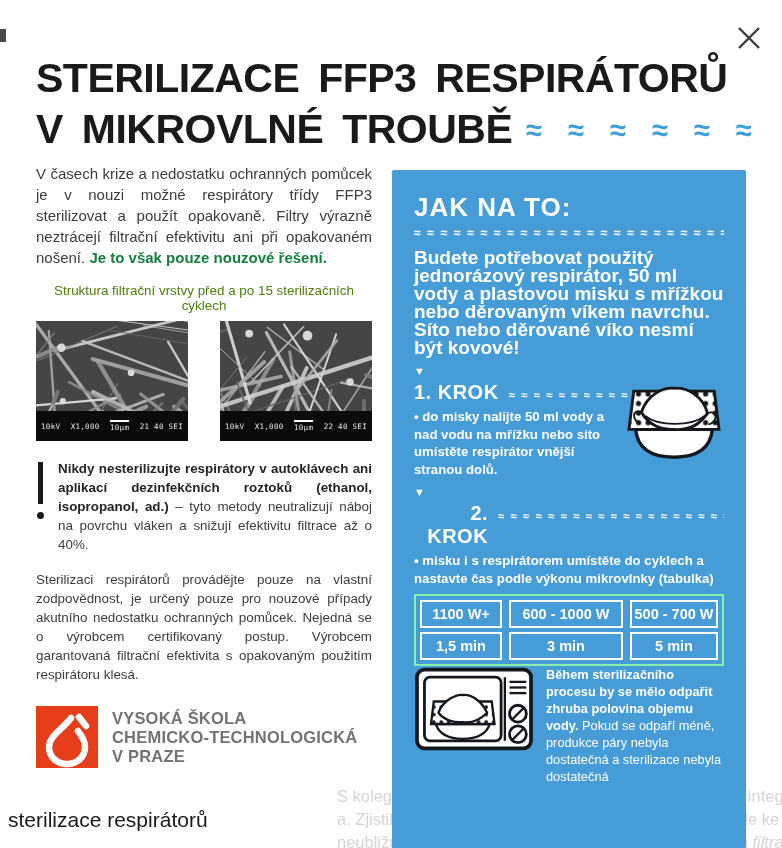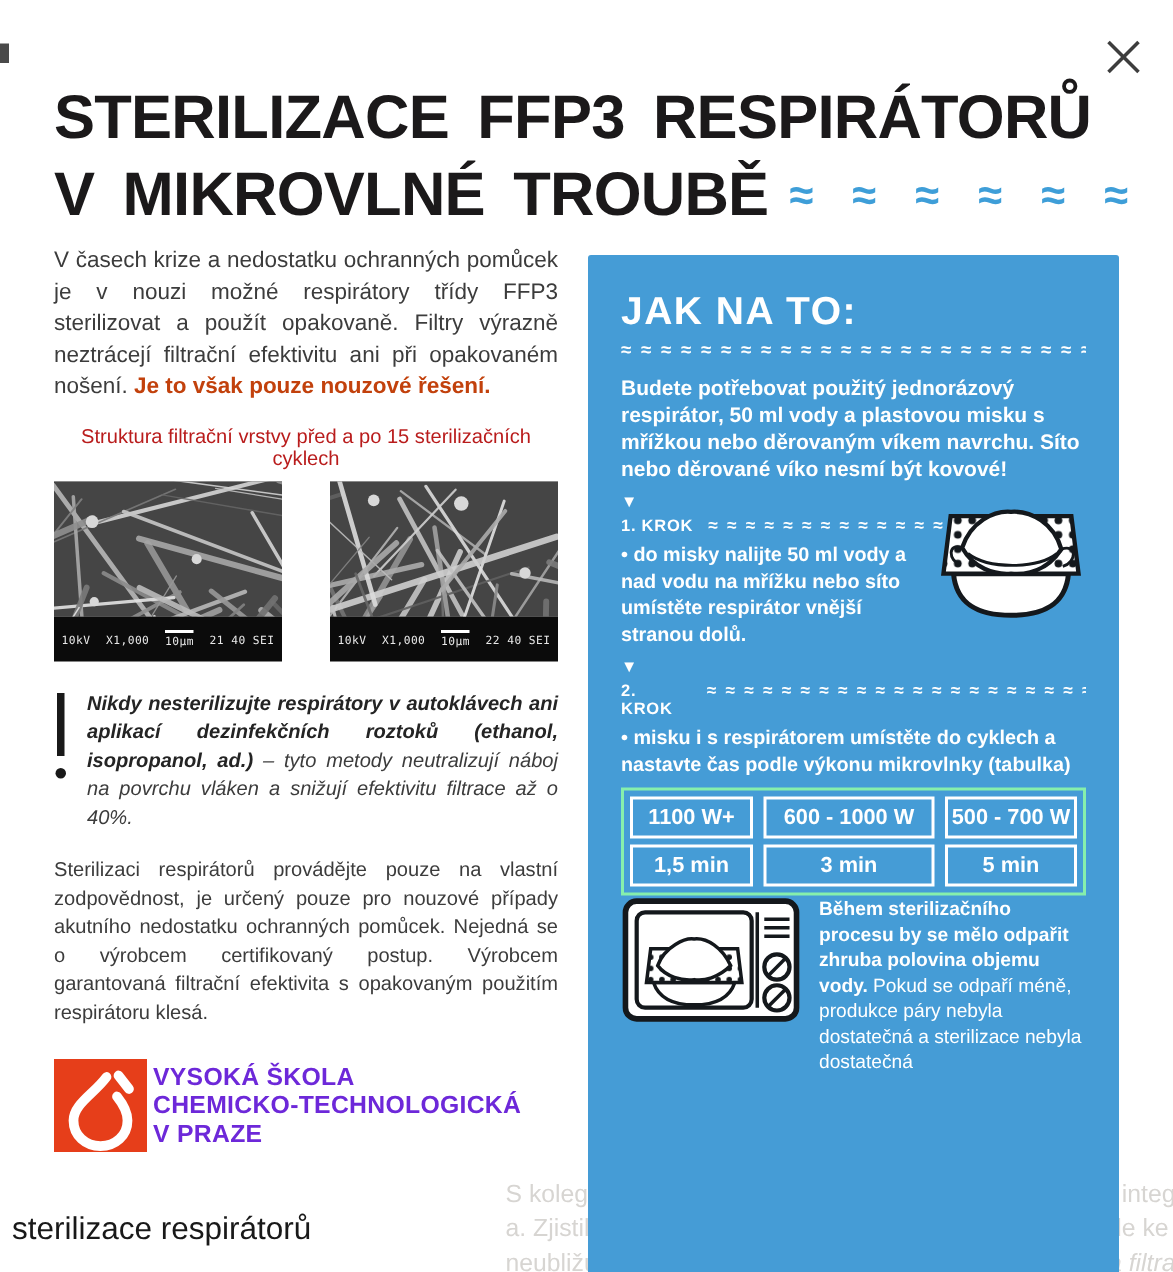--- a/index.html
+++ b/index.html
@@ -10,48 +10,48 @@
   
   .edge-artifact{position:absolute;left:0;top:29px;width:6px;height:13px;background:#4a4a4a;}
   .close-btn{position:absolute;left:733px;top:22px;width:32px;height:32px;background:none;border:none;padding:2px;cursor:pointer;}
   
   .title{position:absolute;left:36px;top:26px;width:714px;font-weight:bold;color:#1b191a;
          font-size:41px;line-height:51px;letter-spacing:-0.5px;word-spacing:8px;white-space:nowrap;}
   .title .waves{font-size:29px;letter-spacing:9px;color:#3e9ed8;margin-left:14px;word-spacing:0;position:relative;top:-3px;}
   
   .left-col{position:absolute;left:36px;top:163px;width:336px;color:#3c3c3c;}
   .p-lead{font-size:15px;line-height:21px;text-align:justify;margin:0;}
-  .p-lead b{color:#c2410c;}
+  .p-lead b{color:#15803d;}
   .p-steam{font-size:13.4px;line-height:19px;text-align:justify;margin:13px 0 0 0;}
-  .micro-caption{font-size:13.4px;color:#b91c1c;text-align:center;margin-top:15px;}
+  .micro-caption{font-size:13.4px;color:#4d7c0f;text-align:center;margin-top:15px;}
   .micro-row{display:flex;justify-content:space-between;margin-top:8px;}
   .micro-fig{width:152px;}
   .micro-fig svg{display:block;width:152px;height:90px;background:#454545;}
   .sem-bar{height:30px;background:#0b0b0b;color:#e8e8e8;display:flex;align-items:center;justify-content:space-between;
            padding:0 5px;font-family:"DejaVu Sans Mono",monospace;font-size:7.5px;letter-spacing:0.3px;}
   .sem-scale{border-top:2px solid #fff;padding-top:1px;}
-  .warning{display:flex;margin-top:18px;font-style:italic;}
+  .warning{display:flex;margin-top:18px;}
   .excl{width:9px;flex:0 0 9px;margin-right:13px;padding-top:3px;}
   .excl .bar{width:5px;height:42px;background:#191919;margin:0 auto;}
   .excl .dot{width:7px;height:7px;border-radius:50%;background:#191919;margin:8px auto 0;}
   .warning p{margin:0;font-size:13.4px;line-height:19px;text-align:justify;}
   .warning b{color:#242424;}
   .p-disclaimer{font-size:13.4px;line-height:19px;text-align:justify;margin:16px 0 0 0;}
   .logo-row{display:flex;align-items:center;margin-top:22px;}
   .logo-mark{width:62px;height:62px;flex:0 0 62px;}
-  .logo-text{margin-left:4px;font-size:16.5px;font-weight:bold;line-height:19px;color:#6d28d9;letter-spacing:0.2px;}
+  .logo-text{margin-left:14px;font-size:16.5px;font-weight:bold;line-height:19px;color:#737373;letter-spacing:0.2px;}
   
   .panel{position:absolute;left:392px;top:170px;width:354px;height:700px;background:#459cd6;border-radius:2px;
          box-sizing:border-box;padding:22px 22px 4px;color:#fff;overflow:hidden;}
   .panel h2{margin:0;font-size:26px;letter-spacing:1px;font-weight:bold;}
   .h-waves{font-size:12.5px;font-weight:bold;letter-spacing:1.5px;margin-top:3px;white-space:nowrap;overflow:hidden;}
-  .p-intro{font-size:14px;font-weight:bold;line-height:18px;margin:9px 0 0 0;}
+  .p-intro{font-size:19px;font-weight:bold;line-height:18px;margin:9px 0 0 0;}
   .step-marker{font-size:11px;margin-top:9px;line-height:11px;}
   .step-head{margin-top:4px;display:flex;align-items:baseline;}
-  .step-title{font-size:11px;font-weight:bold;letter-spacing:0.5px;}
+  .step-title{font-size:20px;font-weight:bold;letter-spacing:0.5px;text-align:right;}
   .step-waves{font-size:11.5px;font-weight:bold;letter-spacing:1.5px;margin-left:10px;white-space:nowrap;overflow:hidden;}
   .step-row{display:flex;justify-content:space-between;align-items:flex-start;}
   .step-text{font-size:13.2px;font-weight:bold;line-height:17.5px;margin:4px 0 0 0;}
   .w205{width:205px;}
   .icon-pullup{margin-top:-34px;flex:0 0 auto;}
   .tbl{border:2px solid #86efac;padding:4px;margin-top:7px;}
   .tbl-grid{display:grid;grid-template-columns:82px 114px 88px;gap:4px;justify-content:space-between;}
   .tbl-cell{border:2px solid #fff;height:24px;display:flex;align-items:center;justify-content:center;
             font-size:14.5px;font-weight:bold;}
   .mw-row{display:flex;align-items:flex-start;}

